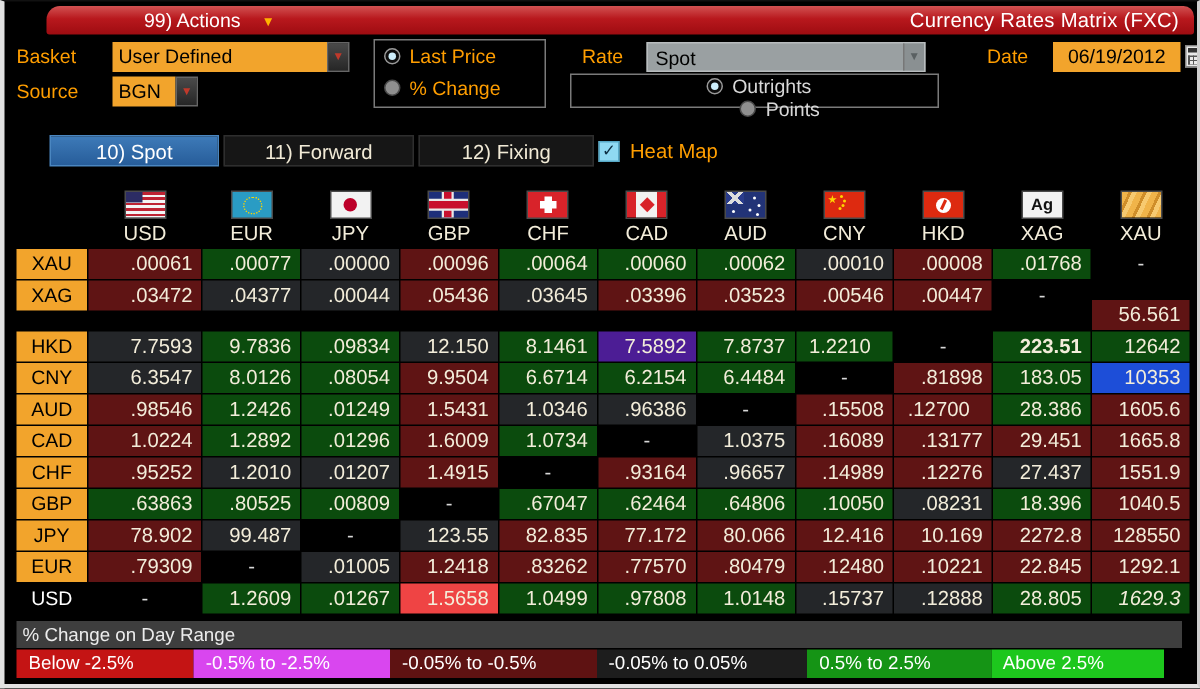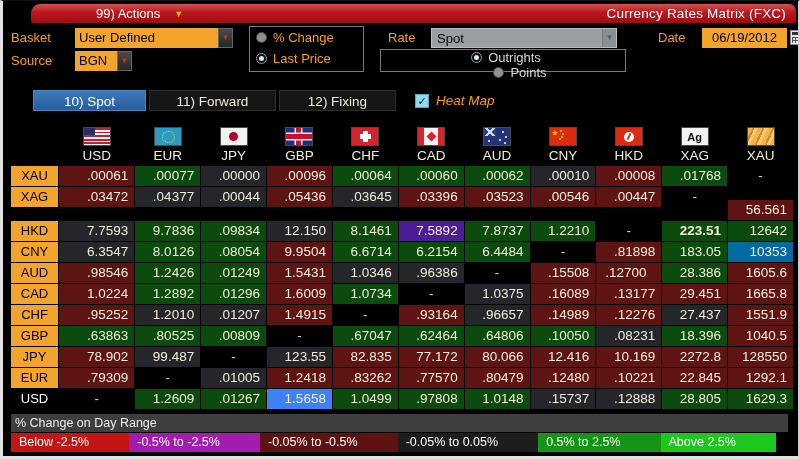--- a/index.html
+++ b/index.html
@@ -31,21 +31,21 @@
   .graydd .arr{ position:absolute; right:0; top:0; width:14px; height:18px; background:#8a9092; color:#5a6062; font-size:8px; text-align:center; line-height:17px; border-left:1px solid #777; }
   .calc{ position:absolute; width:13px; height:15px; background:#e9e9e9; border:1px solid #888; }
   .calc::before{ content:""; position:absolute; left:1px; top:1px; right:1px; height:3px; background:#333; }
   .calc::after{ content:""; position:absolute; left:1px; top:6px; right:1px; bottom:1px;
     background:repeating-linear-gradient(180deg,#555 0 1px,transparent 1px 3px),repeating-linear-gradient(90deg,#555 0 1px,transparent 1px 3px); }
   
   .tabrow{ display:flex; align-items:center; margin:16px 0 0 30px; height:21px; gap:3px; }
   .tab{ height:21px; line-height:21px; text-align:center; font-size:13.5px; color:#f1ead6; background:#161616; border:1px solid #2e2e2e; }
   .tab.active{ background:linear-gradient(180deg,#3d7ab8,#275d9a); color:#fff; border-color:#4a86c0; }
   .t1{width:113px}.t2{width:127px}.t3{width:117px}
-  .heatmap{ display:flex; align-items:center; gap:7px; margin-left:16px;font-style:italic; }
+  .heatmap{ display:flex; align-items:center; gap:7px; margin-left:0; }
   .checkbox{ width:14px; height:14px; background:#8fd9f2; border:1px solid #57a8c6; color:#0c2d40; font-size:11px; font-weight:bold; line-height:13px; text-align:center; }
   .checkbox::after{ content:"✓"; }
   .hm-label{ color:#ff9e00; font-size:13.5px; }
   
   .grid{ display:grid; grid-template-columns:47px repeat(11,1fr); gap:1px 1px; margin:8px 5px 0 8px; }
   .corner{ background:transparent; }
   .col-header{ display:flex; flex-direction:column; align-items:center; justify-content:flex-end; padding-bottom:2px; height:46px; }
   .flag{ width:26px; height:17px; position:relative; box-shadow:0 0 0 1px #4a4a4a; overflow:hidden; flex:0 0 auto; }
   .col-code{ color:#f3edda; font-size:13.5px; margin-top:3px; }
   .row-label{ background:#f2a42c; color:#000; font-size:13px; text-align:center; line-height:20px; height:20px; }
@@ -105,26 +105,26 @@
     <span class="olbl" style="left:8px; top:4px;">Basket</span>
     <div class="field" style="left:72px; top:2px; width:143px;">User Defined</div>
     <div class="ddbtn" style="left:215px; top:2px;">▼</div>
 
     <span class="olbl" style="left:8px; top:27px;">Source</span>
     <div class="field" style="left:72px; top:25px; width:42px;">BGN</div>
     <div class="ddbtn" style="left:114px; top:25px;">▼</div>
 
     <div class="groupbox" style="left:246px; top:0; width:115px; height:46px;">
       <div class="radio-row">
+        <span class="radio sel"></span>
+        <span class="orange">Last Price</span>
+      </div>
+      <div class="radio-row">
         <span class="radio"></span>
         <span class="orange">% Change</span>
-      </div>
-      <div class="radio-row">
-        <span class="radio sel"></span>
-        <span class="orange">Last Price</span>
       </div>
     </div>
 
     <span class="olbl" style="left:385px; top:4px;">Rate</span>
     <div class="graydd" style="left:428px; top:2px; width:186px;">
       <span>Spot</span>
       <span class="arr">▼</span>
     </div>
     <div class="groupbox" style="left:377px; top:23px; width:246px; height:23px; display:flex; align-items:center;flex-direction:column;">
       <div class="radio-row">
@@ -223,36 +223,36 @@
       <div class="cell dash" style="background: rgb(0, 0, 0);">-</div>
       <div class="cell" style="background: rgb(95, 20, 20); margin-top: 13px;">56.561</div>
       <div class="row-label">HKD</div>
       <div class="cell" style="background: rgb(36, 38, 41);">7.7593</div>
       <div class="cell" style="background: rgb(11, 75, 13);">9.7836</div>
       <div class="cell" style="background: rgb(11, 75, 13);">.09834</div>
       <div class="cell" style="background: rgb(36, 38, 41);">12.150</div>
       <div class="cell" style="background: rgb(11, 75, 13);">8.1461</div>
       <div class="cell" style="background: #4c1d95;">7.5892</div>
       <div class="cell" style="background: rgb(11, 75, 13);">7.8737</div>
-      <div class="cell" style="background: rgb(11, 75, 13);">1.2210</div>
+      <div class="cell" style="background: rgb(11, 75, 13); text-align: center;">1.2210</div>
       <div class="cell dash" style="background: rgb(0, 0, 0);">-</div>
       <div class="cell" style="background: rgb(11, 75, 13); font-weight: bold;">223.51</div>
       <div class="cell" style="background: rgb(11, 75, 13);">12642</div>
       <div class="row-label">CNY</div>
       <div class="cell" style="background: rgb(36, 38, 41);">6.3547</div>
       <div class="cell" style="background: rgb(11, 75, 13);">8.0126</div>
       <div class="cell" style="background: rgb(11, 75, 13);">.08054</div>
       <div class="cell" style="background: rgb(95, 20, 20);">9.9504</div>
       <div class="cell" style="background: rgb(11, 75, 13);">6.6714</div>
       <div class="cell" style="background: rgb(11, 75, 13);">6.2154</div>
       <div class="cell" style="background: rgb(11, 75, 13);">6.4484</div>
       <div class="cell dash" style="background: rgb(0, 0, 0);">-</div>
       <div class="cell" style="background: rgb(95, 20, 20);">.81898</div>
       <div class="cell" style="background: rgb(11, 75, 13);">183.05</div>
-      <div class="cell" style="background: #0369a1;">10353</div>
+      <div class="cell" style="background: #1d4ed8;">10353</div>
       <div class="row-label">AUD</div>
       <div class="cell" style="background: rgb(95, 20, 20);">.98546</div>
       <div class="cell" style="background: rgb(11, 75, 13);">1.2426</div>
       <div class="cell" style="background: rgb(11, 75, 13);">.01249</div>
       <div class="cell" style="background: rgb(95, 20, 20);">1.5431</div>
       <div class="cell" style="background: rgb(36, 38, 41);">1.0346</div>
       <div class="cell" style="background: rgb(36, 38, 41);">.96386</div>
       <div class="cell dash" style="background: rgb(0, 0, 0);">-</div>
       <div class="cell" style="background: rgb(95, 20, 20);">.15508</div>
       <div class="cell" style="background: rgb(95, 20, 20); text-align: center;">.12700</div>
@@ -315,35 +315,35 @@
       <div class="cell" style="background: rgb(95, 20, 20);">.77570</div>
       <div class="cell" style="background: rgb(95, 20, 20);">.80479</div>
       <div class="cell" style="background: rgb(95, 20, 20);">.12480</div>
       <div class="cell" style="background: rgb(95, 20, 20);">.10221</div>
       <div class="cell" style="background: rgb(95, 20, 20);">22.845</div>
       <div class="cell" style="background: rgb(95, 20, 20);">1292.1</div>
       <div class="row-label plain">USD</div>
       <div class="cell dash" style="background: rgb(0, 0, 0);">-</div>
       <div class="cell" style="background: rgb(11, 75, 13);">1.2609</div>
       <div class="cell" style="background: rgb(11, 75, 13);">.01267</div>
-      <div class="cell" style="background: #3b82f6;">1.5658</div>
+      <div class="cell" style="background: #ef4444;">1.5658</div>
       <div class="cell" style="background: rgb(11, 75, 13);">1.0499</div>
       <div class="cell" style="background: rgb(11, 75, 13);">.97808</div>
       <div class="cell" style="background: rgb(11, 75, 13);">1.0148</div>
       <div class="cell" style="background: rgb(36, 38, 41);">.15737</div>
       <div class="cell" style="background: rgb(36, 38, 41);">.12888</div>
       <div class="cell" style="background: rgb(11, 75, 13);">28.805</div>
-      <div class="cell" style="background: rgb(11, 75, 13);">1629.3</div>
+      <div class="cell" style="background: rgb(11, 75, 13); font-style: italic;">1629.3</div>
     </div>
 
   <div class="legend">
     <div class="legend-title">% Change on Day Range</div>
     <div class="legend-bar">
         <div class="legend-item" style="background: rgb(196, 20, 20);">Below -2.5%</div>
-        <div class="legend-item" style="background: #a21caf;">-0.5% to -2.5%</div>
+        <div class="legend-item" style="background: #d946ef;">-0.5% to -2.5%</div>
         <div class="legend-item" style="background: rgb(94, 18, 18);">-0.05% to -0.5%</div>
         <div class="legend-item" style="background: rgb(29, 29, 29);">-0.05% to 0.05%</div>
         <div class="legend-item" style="background: rgb(21, 148, 21);">0.5% to 2.5%</div>
         <div class="legend-item" style="background: rgb(29, 199, 29);">Above 2.5%</div>
       </div>
   </div>
 
 </div>
 
 </body></html>

